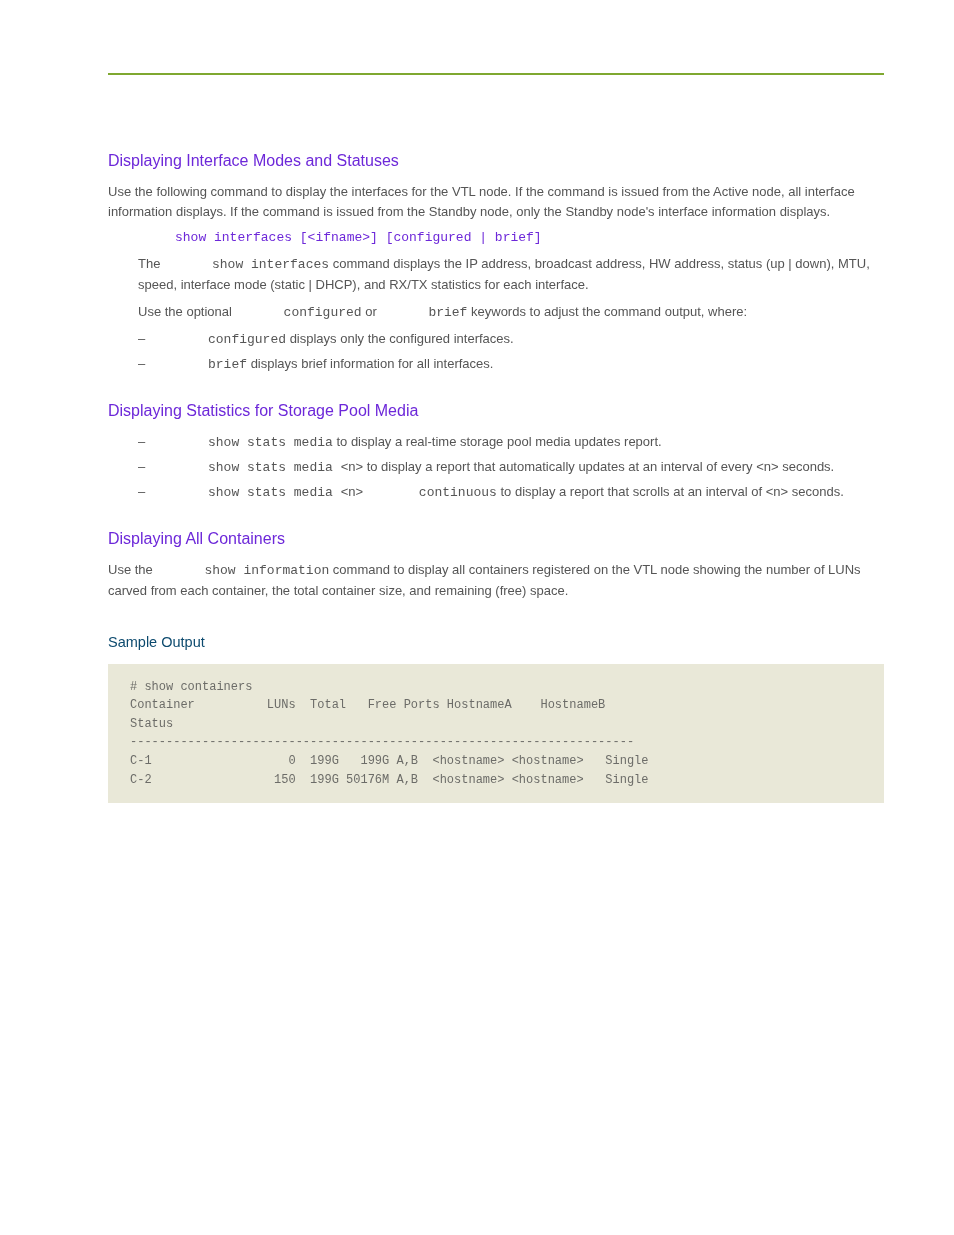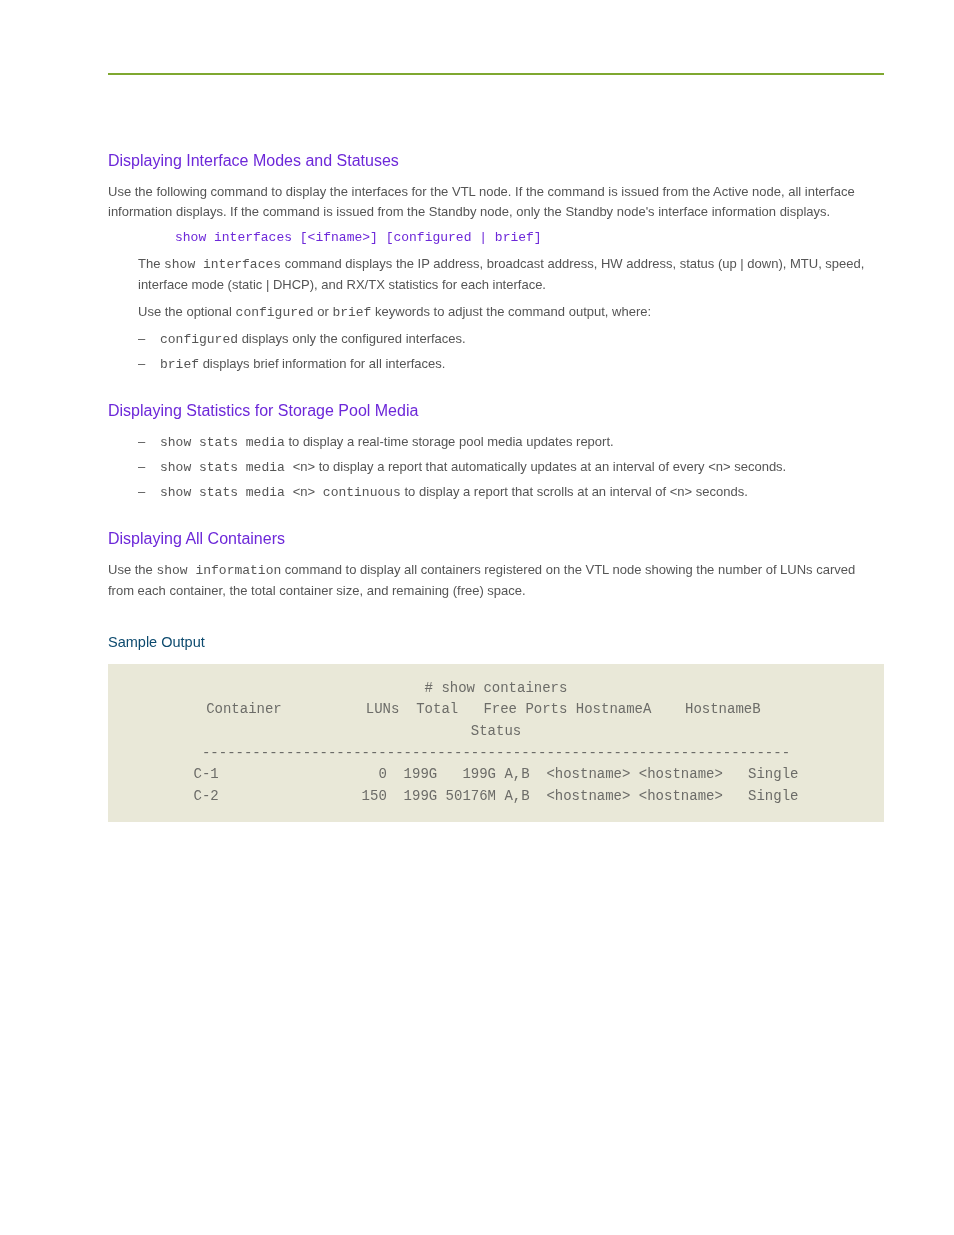--- a/index.html
+++ b/index.html
@@ -39,20 +39,21 @@
     margin: 30px 0 6px 0;
   }
   .body-p {
     margin: 6px 0 6px 0;
     color: #555555;
   }
   .mono {
     font-family: "Courier New", Courier, monospace;
     font-size: 13px;
     color: #555555;
+    margin-left: 48px;
   }
   .code-line {
     font-family: "Courier New", Courier, monospace;
     font-size: 13px;
     color: #6d28d9;
     margin: 6px 0 0 67px;
   }
   .indent1 { margin-left: 30px; }
   .run { display: inline; }
   .bullet {
@@ -66,25 +67,24 @@
   }
   .bullet-body {
     flex: 1;
     color: #555555;
   }
   .codeblock {
     background: #e9e8d8;
     padding: 14px 22px;
     margin: 10px 0 0 0;
     font-family: "Courier New", Courier, monospace;
-    font-size: 14px;
+    font-size: 12px;
     color: #6c6c68;
     white-space: pre;
     overflow: hidden;
-    text-align: center;
   }
   .mixed-line { margin-top: 6px; }
 </style>
 </head>
 <body>
 
 <div class="page">
   <div class="top-rule"></div>
 
   <div class="content">

